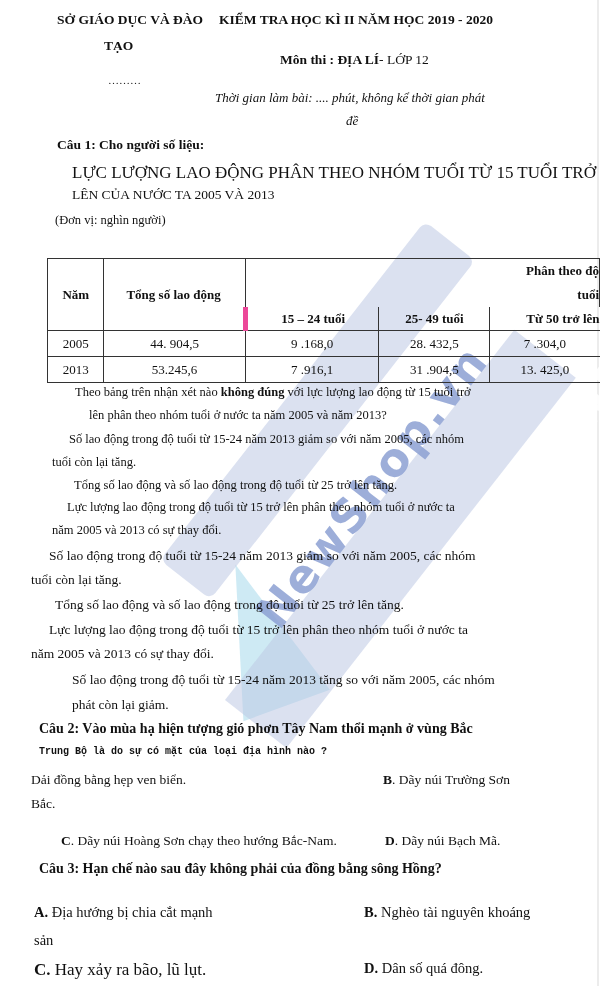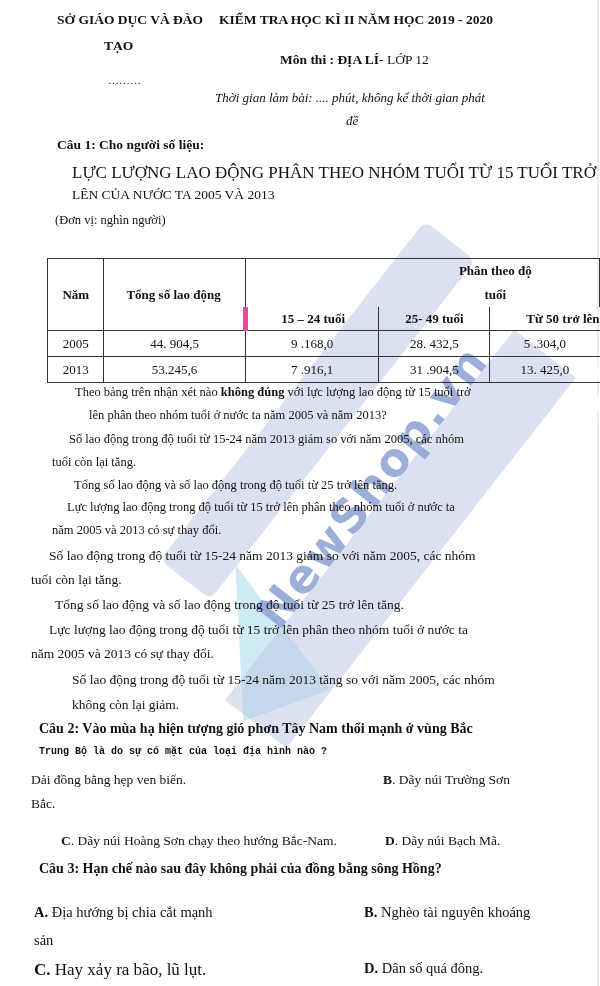--- a/index.html
+++ b/index.html
@@ -80,36 +80,36 @@
   <div class="abs b" style="left:57px; top:137px;">Câu 1: Cho người số liệu:</div>
   <div class="abs" style="left:72px; top:163px; font-size:17px;">LỰC LƯỢNG LAO ĐỘNG PHÂN THEO NHÓM TUỔI TỪ 15 TUỔI TRỞ</div>
   <div class="abs" style="left:72px; top:187px; font-size:13.5px;">LÊN CỦA NƯỚC TA  2005 VÀ 2013</div>
   <div class="abs" style="left:55px; top:213px; font-size:12.5px;">(Đơn vị: nghìn người)</div>
 
   <table class="data">
     <tbody>
         <tr style="height:48px;">
       <th class="col0" rowspan="2" style="height:71px;">Năm</th>
       <th class="col1" rowspan="2">Tổng số lao động</th>
-      <th colspan="3" style="border-bottom:none; text-align:center; padding-left:146px; line-height:24px;">
+      <th colspan="3" style="border-bottom:none; text-align:right; padding-left:146px; line-height:24px;">
         <div>Phân theo độ</div>
         <div>tuổi</div>
       </th>
     </tr>
     <tr style="height:23px;">
       <th class="col2" style="border-top:none; border-left:5px solid #ec4899;">15 – 24 tuổi</th>
       <th class="col3" style="border-top:none;">25-  49 tuổi</th>
       <th class="col4" style="border-top:none; border-right:none; text-align:right; padding-right:0;">Từ 50 trở lên</th>
     </tr>
     <tr style="height:26px;">
       <td>2005</td>
       <td>44. 904,5</td>
       <td>9 .168,0</td>
       <td>28. 432,5</td>
-      <td style="border-right:none;">5 .304,0</td>
+      <td style="border-right:none;">7 .304,0</td>
     </tr>
     <tr style="height:26px;">
       <td>2013</td>
       <td>53.245,6</td>
       <td>7 .916,1</td>
       <td>31 .904,5</td>
       <td style="border-right:none;margin-top:44px;">13. 425,0</td>
     </tr>
   </tbody>
     </table>
@@ -124,21 +124,21 @@
   <div class="abs" style="left:74px; top:478px; font-size:12.5px;">Tổng số lao động và số lao động trong độ tuổi từ 25 trở lên tăng.</div>
   <div class="abs" style="left:67px; top:500px; font-size:12.5px;">Lực lượng lao động trong độ tuổi từ 15 trở lên phân theo nhóm tuổi ở nước ta</div>
   <div class="abs" style="left:52px; top:523px; font-size:12.5px;">năm 2005 và 2013 có sự thay đổi.</div>
 
   <div class="abs" style="left:49px; top:548px; font-size:13.5px;">Số lao động trong độ tuổi từ 15-24 năm 2013 giảm so với năm 2005, các nhóm</div>
   <div class="abs" style="left:31px; top:572px; font-size:13.5px;">tuổi còn lại tăng.</div>
   <div class="abs" style="left:55px; top:597px; font-size:13.5px;">Tổng số lao động và số lao động trong độ tuổi từ 25 trở lên tăng.</div>
   <div class="abs" style="left:49px; top:622px; font-size:13.5px;">Lực lượng lao động trong độ tuổi từ 15 trở lên phân theo nhóm tuổi ở nước ta</div>
   <div class="abs" style="left:31px; top:646px; font-size:13.5px;">năm 2005 và 2013 có sự thay đổi.</div>
   <div class="abs" style="left:72px; top:672px; font-size:13.5px;">Số lao động trong độ tuổi từ 15-24 năm 2013 tăng so với năm 2005, các nhóm</div>
-  <div class="abs" style="left:72px; top:697px; font-size:13.5px;">không còn lại giảm.</div>
+  <div class="abs" style="left:72px; top:697px; font-size:13.5px;">phát còn lại giảm.</div>
 
   <div class="abs b" style="left:39px; top:721px; font-size:14px;">Câu 2: Vào mùa hạ hiện tượng gió phơn Tây Nam thổi mạnh ở vùng Bắc</div>
   <div class="abs b" style="left:39px; top:746px; font-size:10px;font-family:Liberation Mono, monospace;">Trung Bộ là do sự có mặt của loại địa hình nào ?</div>
 
   <div class="abs" style="left:31px; top:772px;">Dải đồng bằng hẹp ven biển.</div>
   <div class="abs" style="left:383px; top:772px;">
     <span class="b">B</span><span>. Dãy núi Trường Sơn</span>
   </div>
   <div class="abs" style="left:31px; top:796px;">Bắc.</div>
   <div class="abs" style="left:61px; top:833px;">

